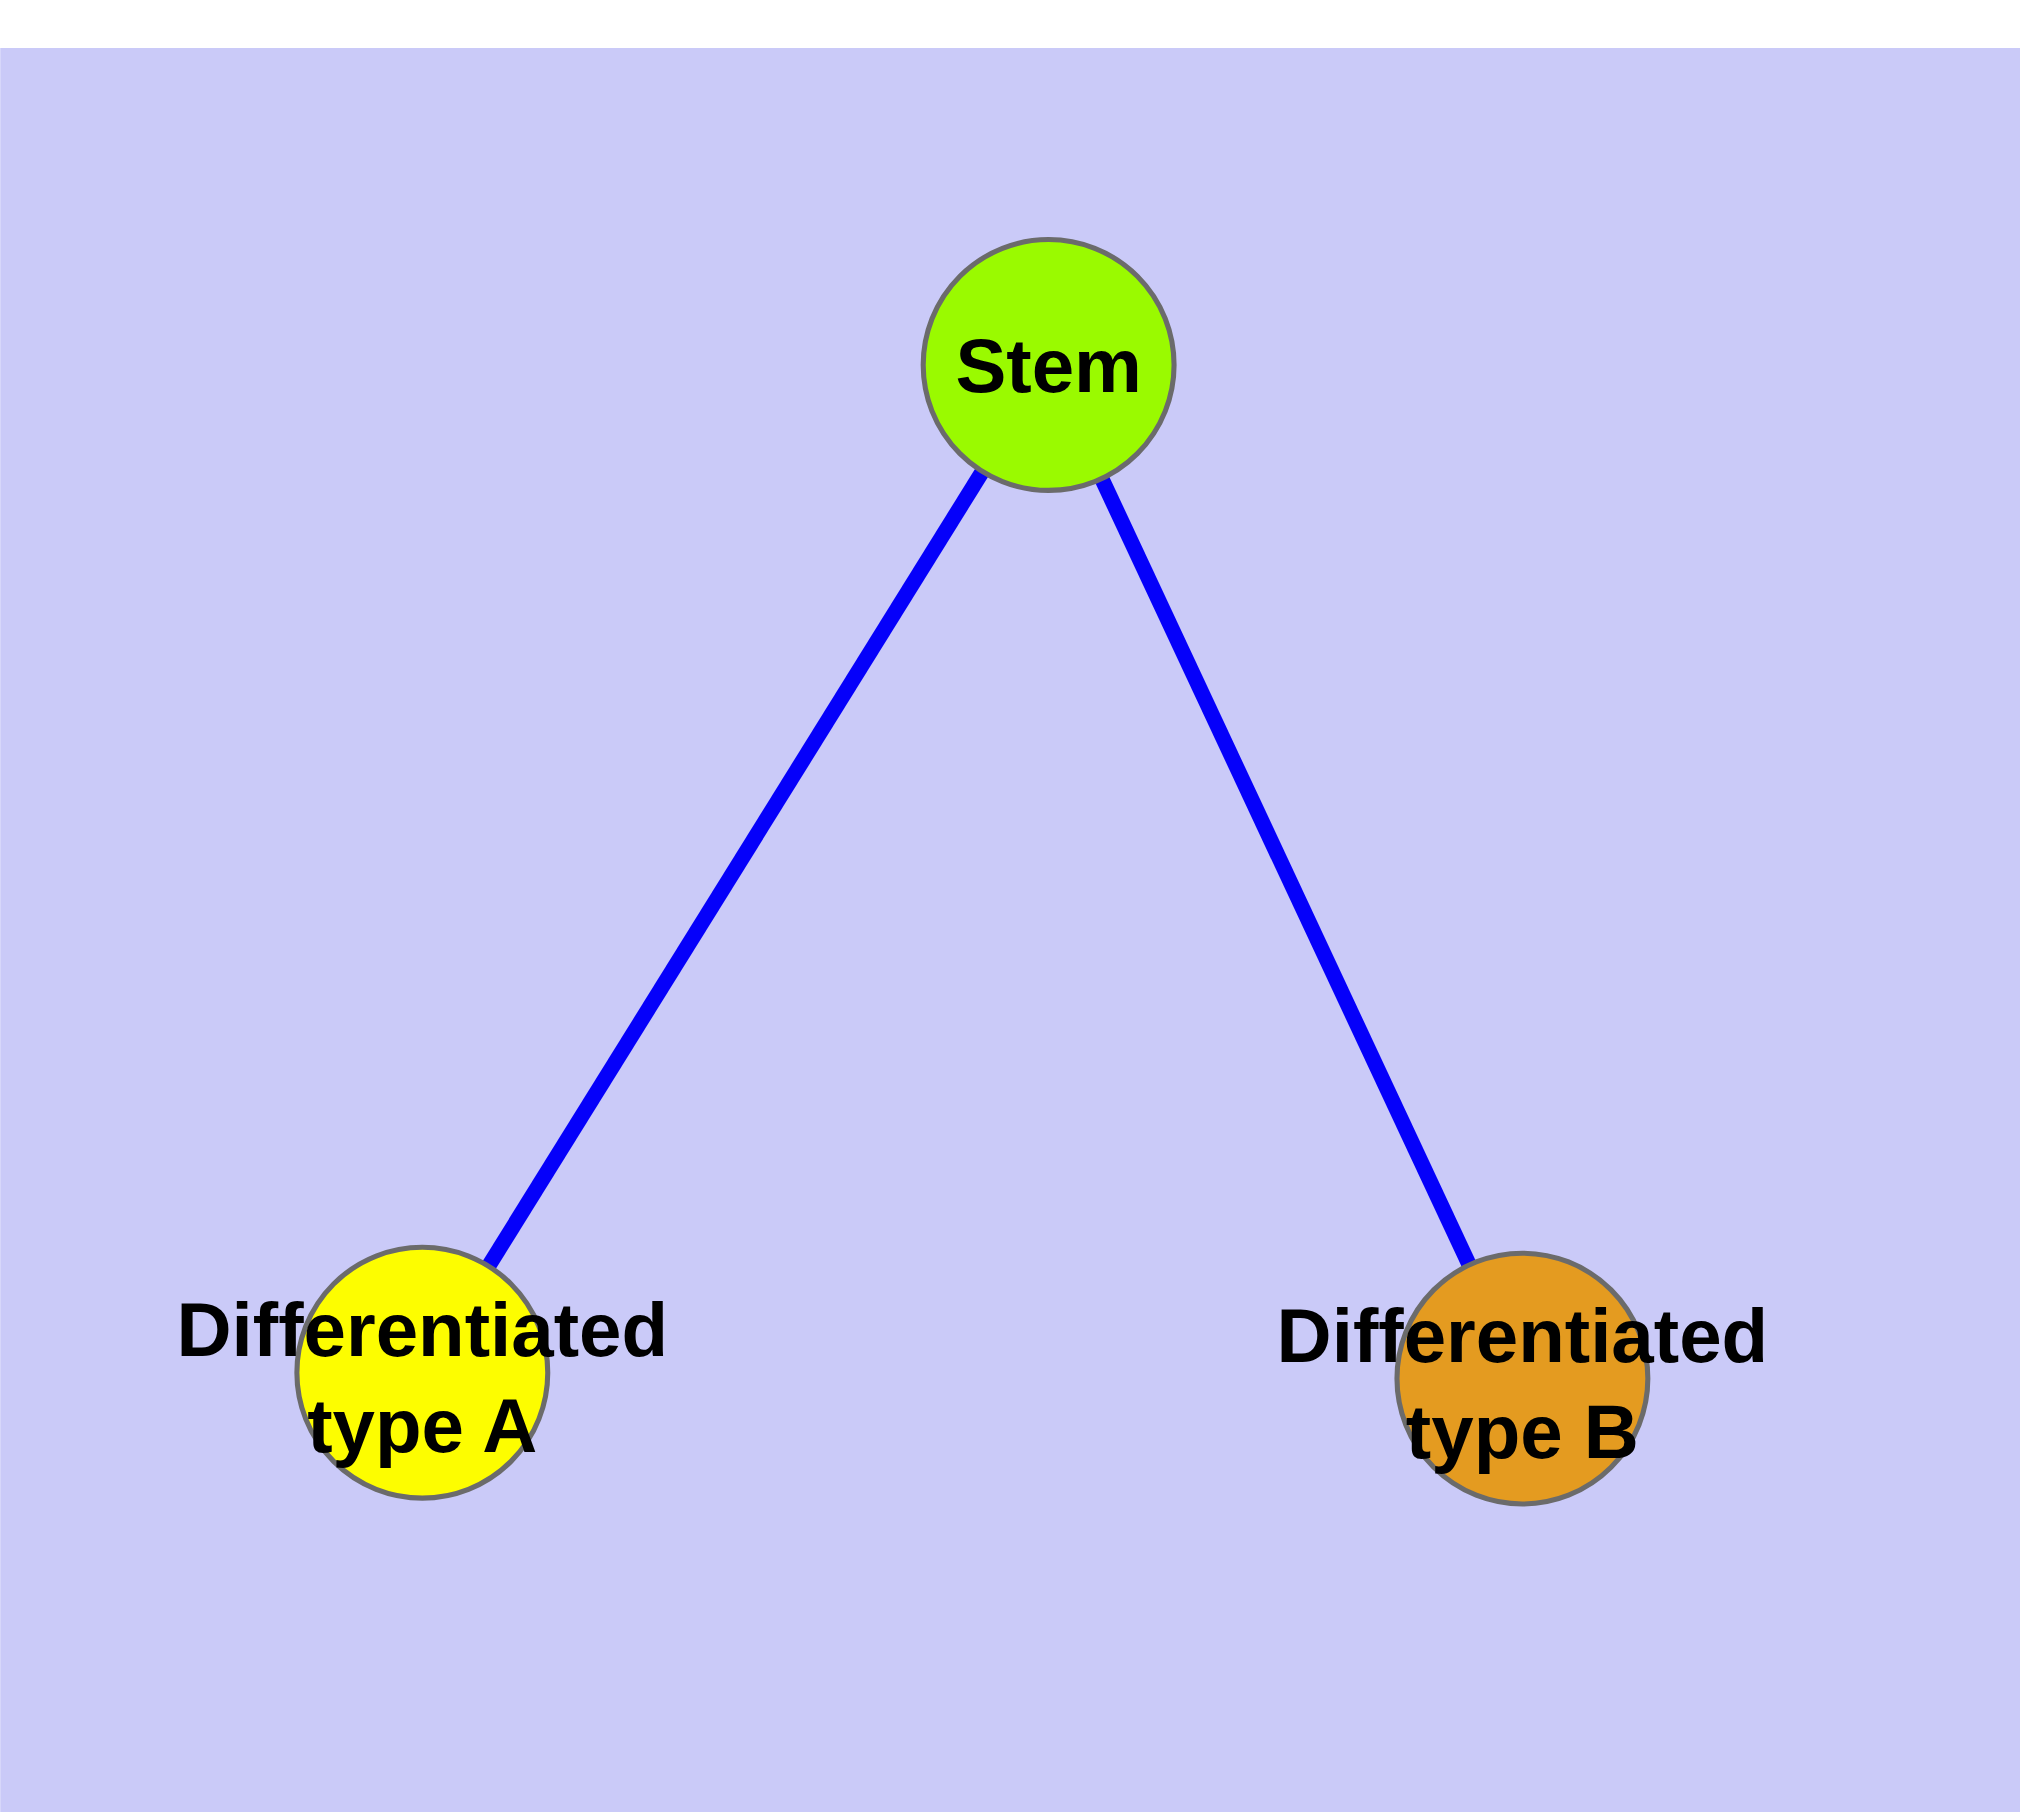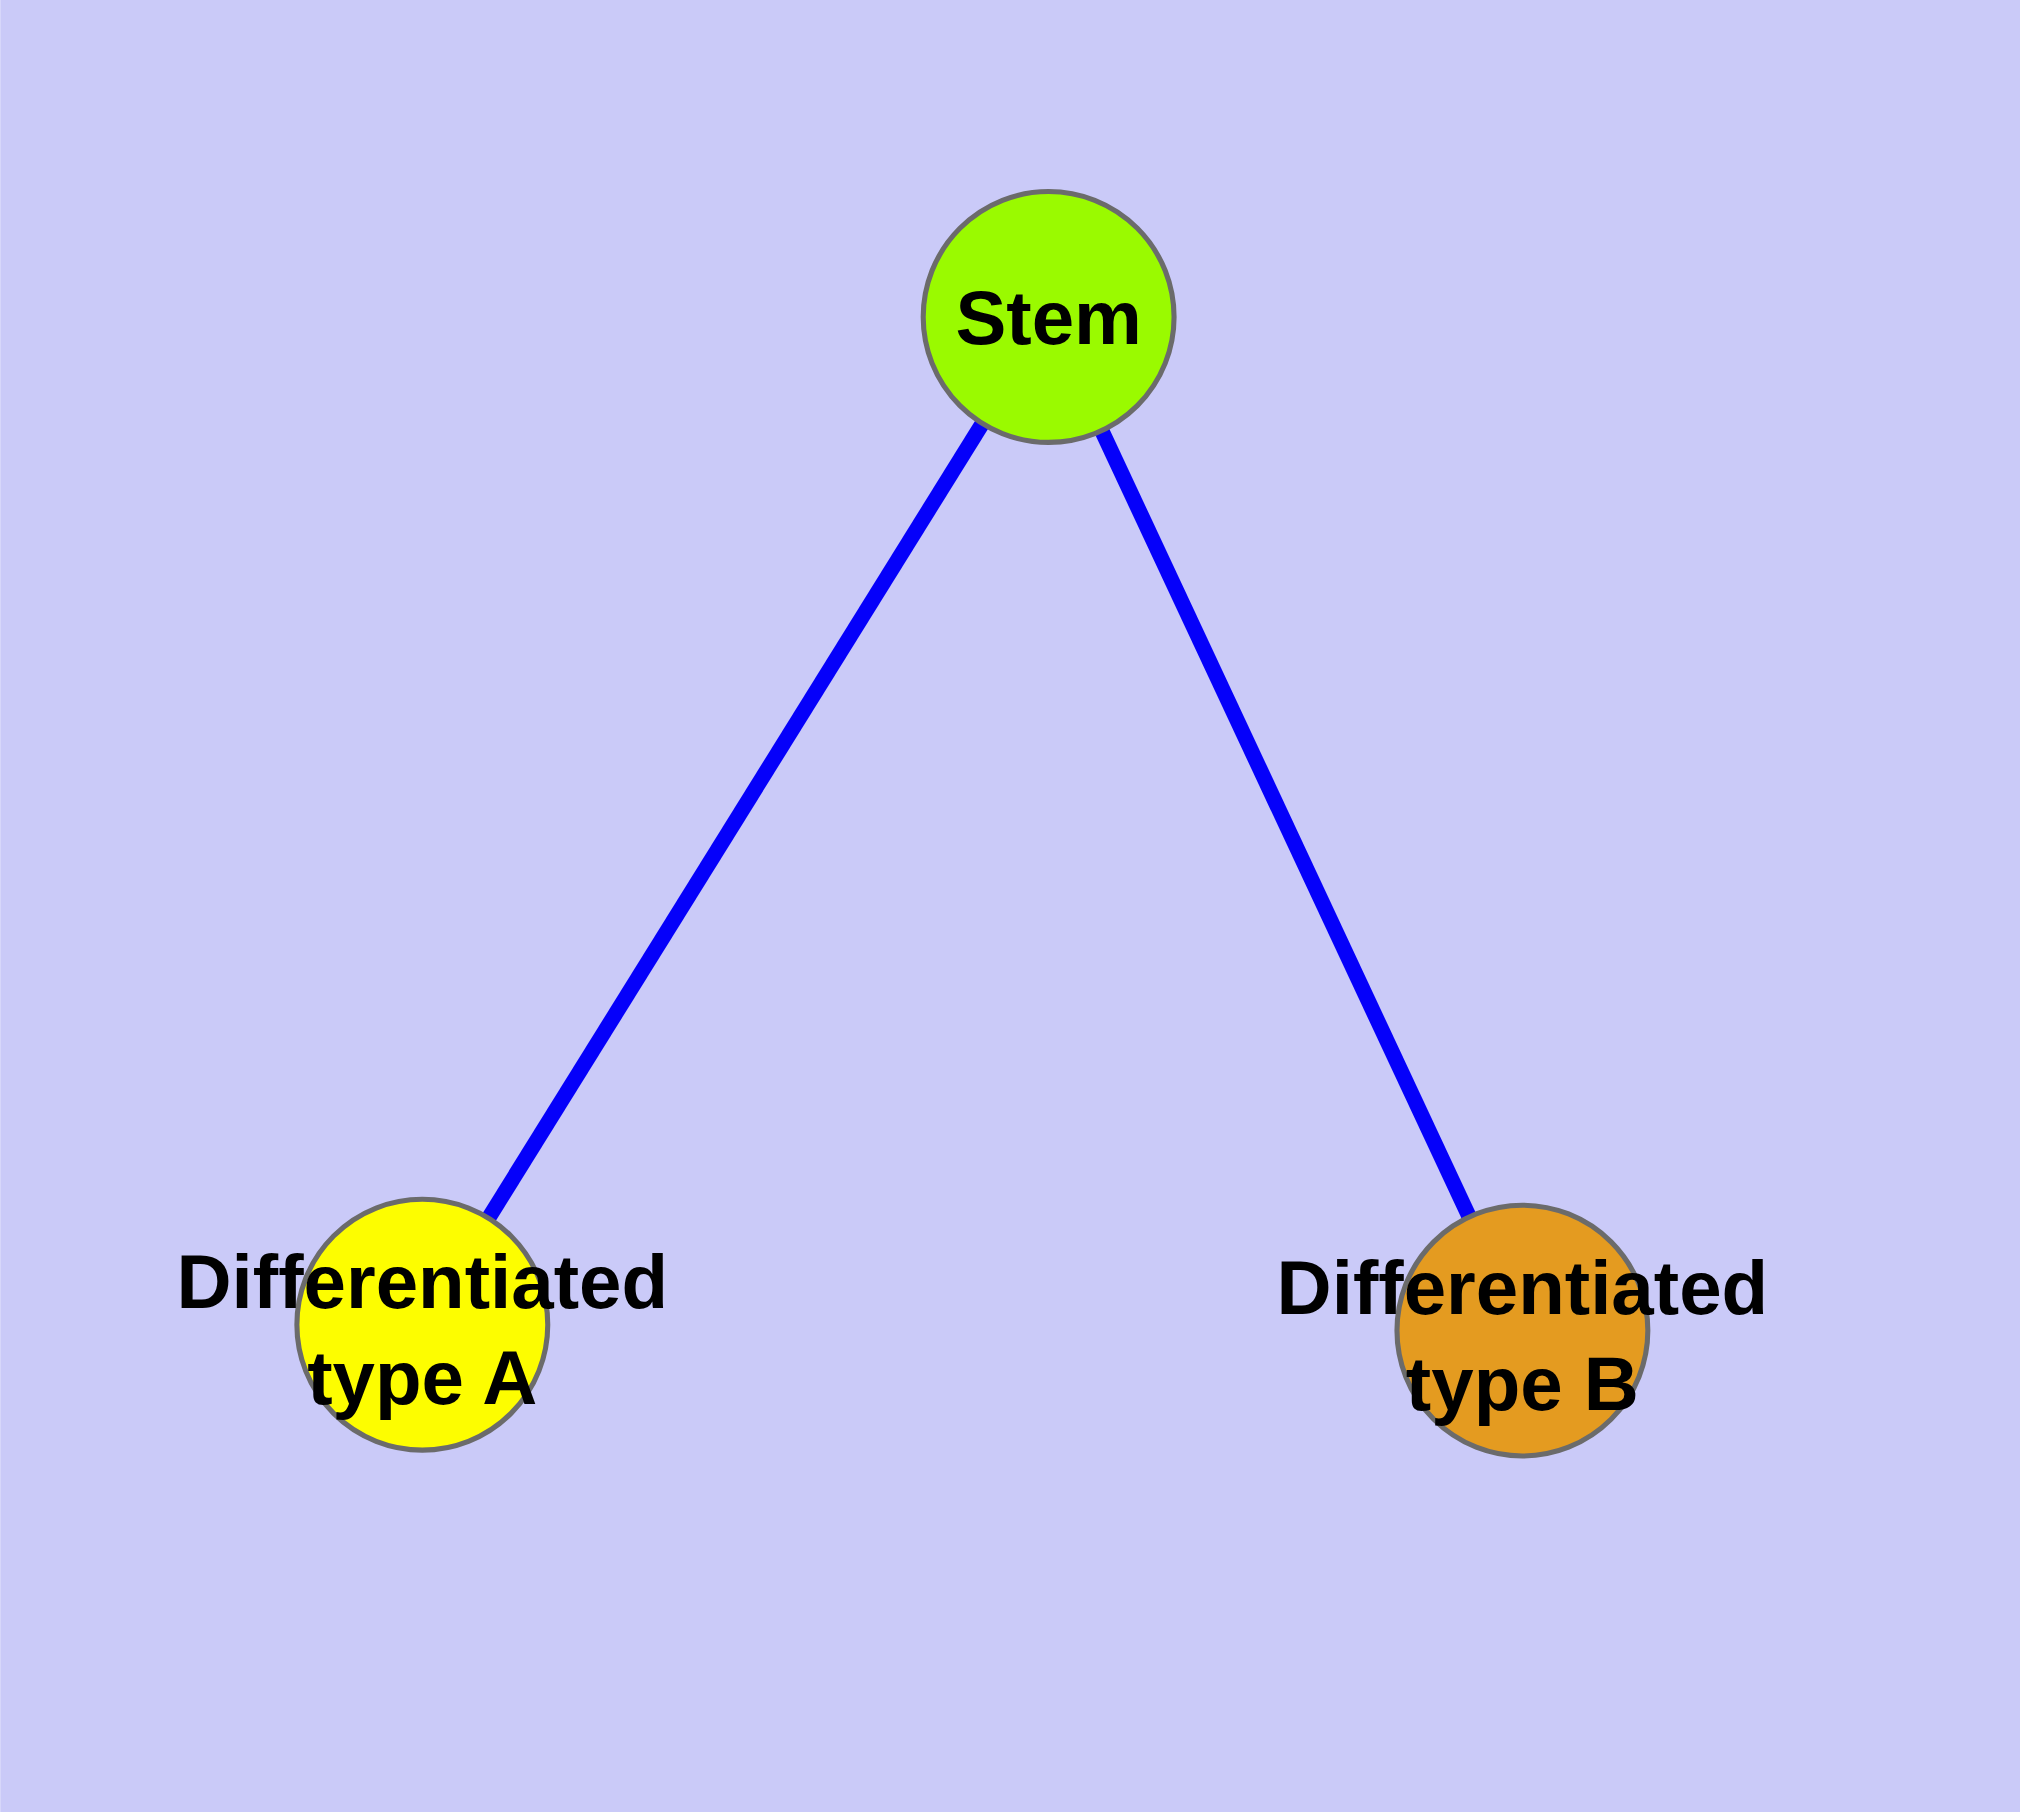--- a/index.html
+++ b/index.html
@@ -7,20 +7,21 @@
     padding: 0;
     width: 2021px;
     height: 1812px;
     overflow: hidden;
     font-family: "Liberation Sans", sans-serif;
   }
   .stage {
     position: relative;
     width: 2021px;
     height: 1364px;
+    margin-top: 48px;
   }
   svg.graph {
     display: block;
     width: 2021px;
     height: 1812px;
   }
   .node-label {
     font-family: "Liberation Sans", "DejaVu Sans", sans-serif;
     font-weight: bold;
     font-size: 90px;

